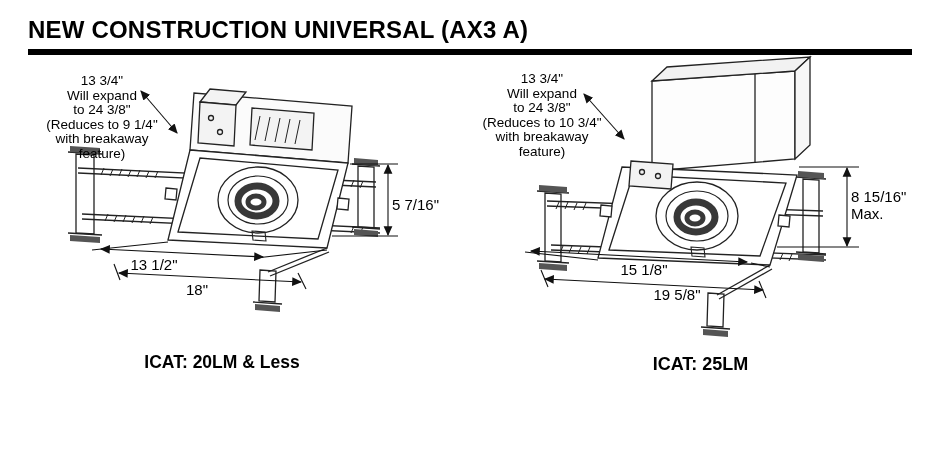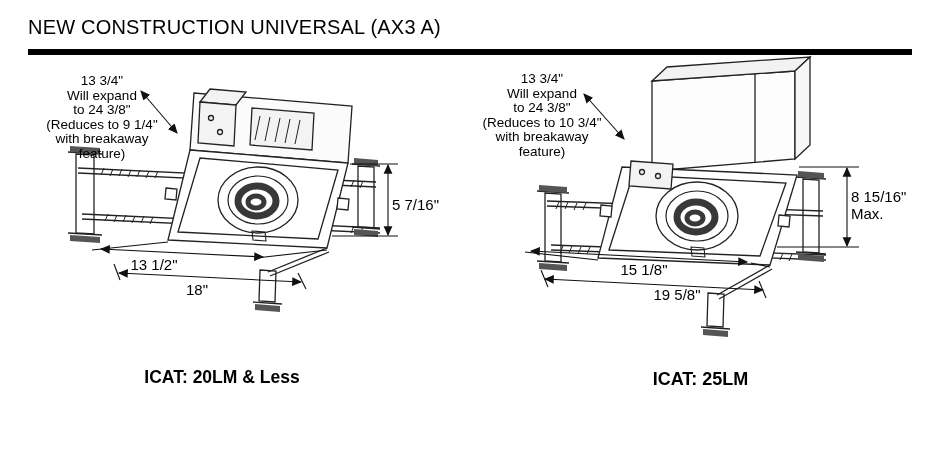--- a/index.html
+++ b/index.html
@@ -1,25 +1,25 @@
 <!DOCTYPE html>
 <html><head>
 <meta charset="utf-8">
 <style>
   html,body{margin:0;padding:0;background:#fff;}
   .page{position:relative;width:937px;height:453px;background:#fff;overflow:hidden;
         font-family:"Liberation Sans",sans-serif;color:#000;}
-  .title{position:absolute;left:28px;top:16px;font-size:20px;font-weight:400;letter-spacing:.2px;text-align:center;}
+  .title{position:absolute;left:28px;top:16px;font-size:24px;font-weight:700;letter-spacing:.2px;text-align:center;}
   .title-rule{position:absolute;left:28px;top:49px;width:884px;height:6px;background:#000;}
   .fig-svg{position:absolute;}
   .lbl{position:absolute;line-height:15px;}
   .note{font-size:13.5px;text-align:center;line-height:14.5px;width:160px;}
   .dim{font-size:15px;line-height:17px;}
   .center{text-align:center;}
-  .caption{font-weight:700;text-align:center;margin-top:15px;}
+  .caption{font-weight:700;text-align:center;}
   .cap-left{position:absolute;left:52px;top:351px;width:340px;font-size:17.5px;line-height:23px;}
   .cap-right{position:absolute;left:578px;top:353px;width:245px;font-size:18px;line-height:23px;text-align:center;}
   line,path,ellipse,circle{vector-effect:non-scaling-stroke;}
 </style>
 </head>
 <body>
 
 <div class="page">
 
   <svg width="0" height="0" style="position:absolute">

